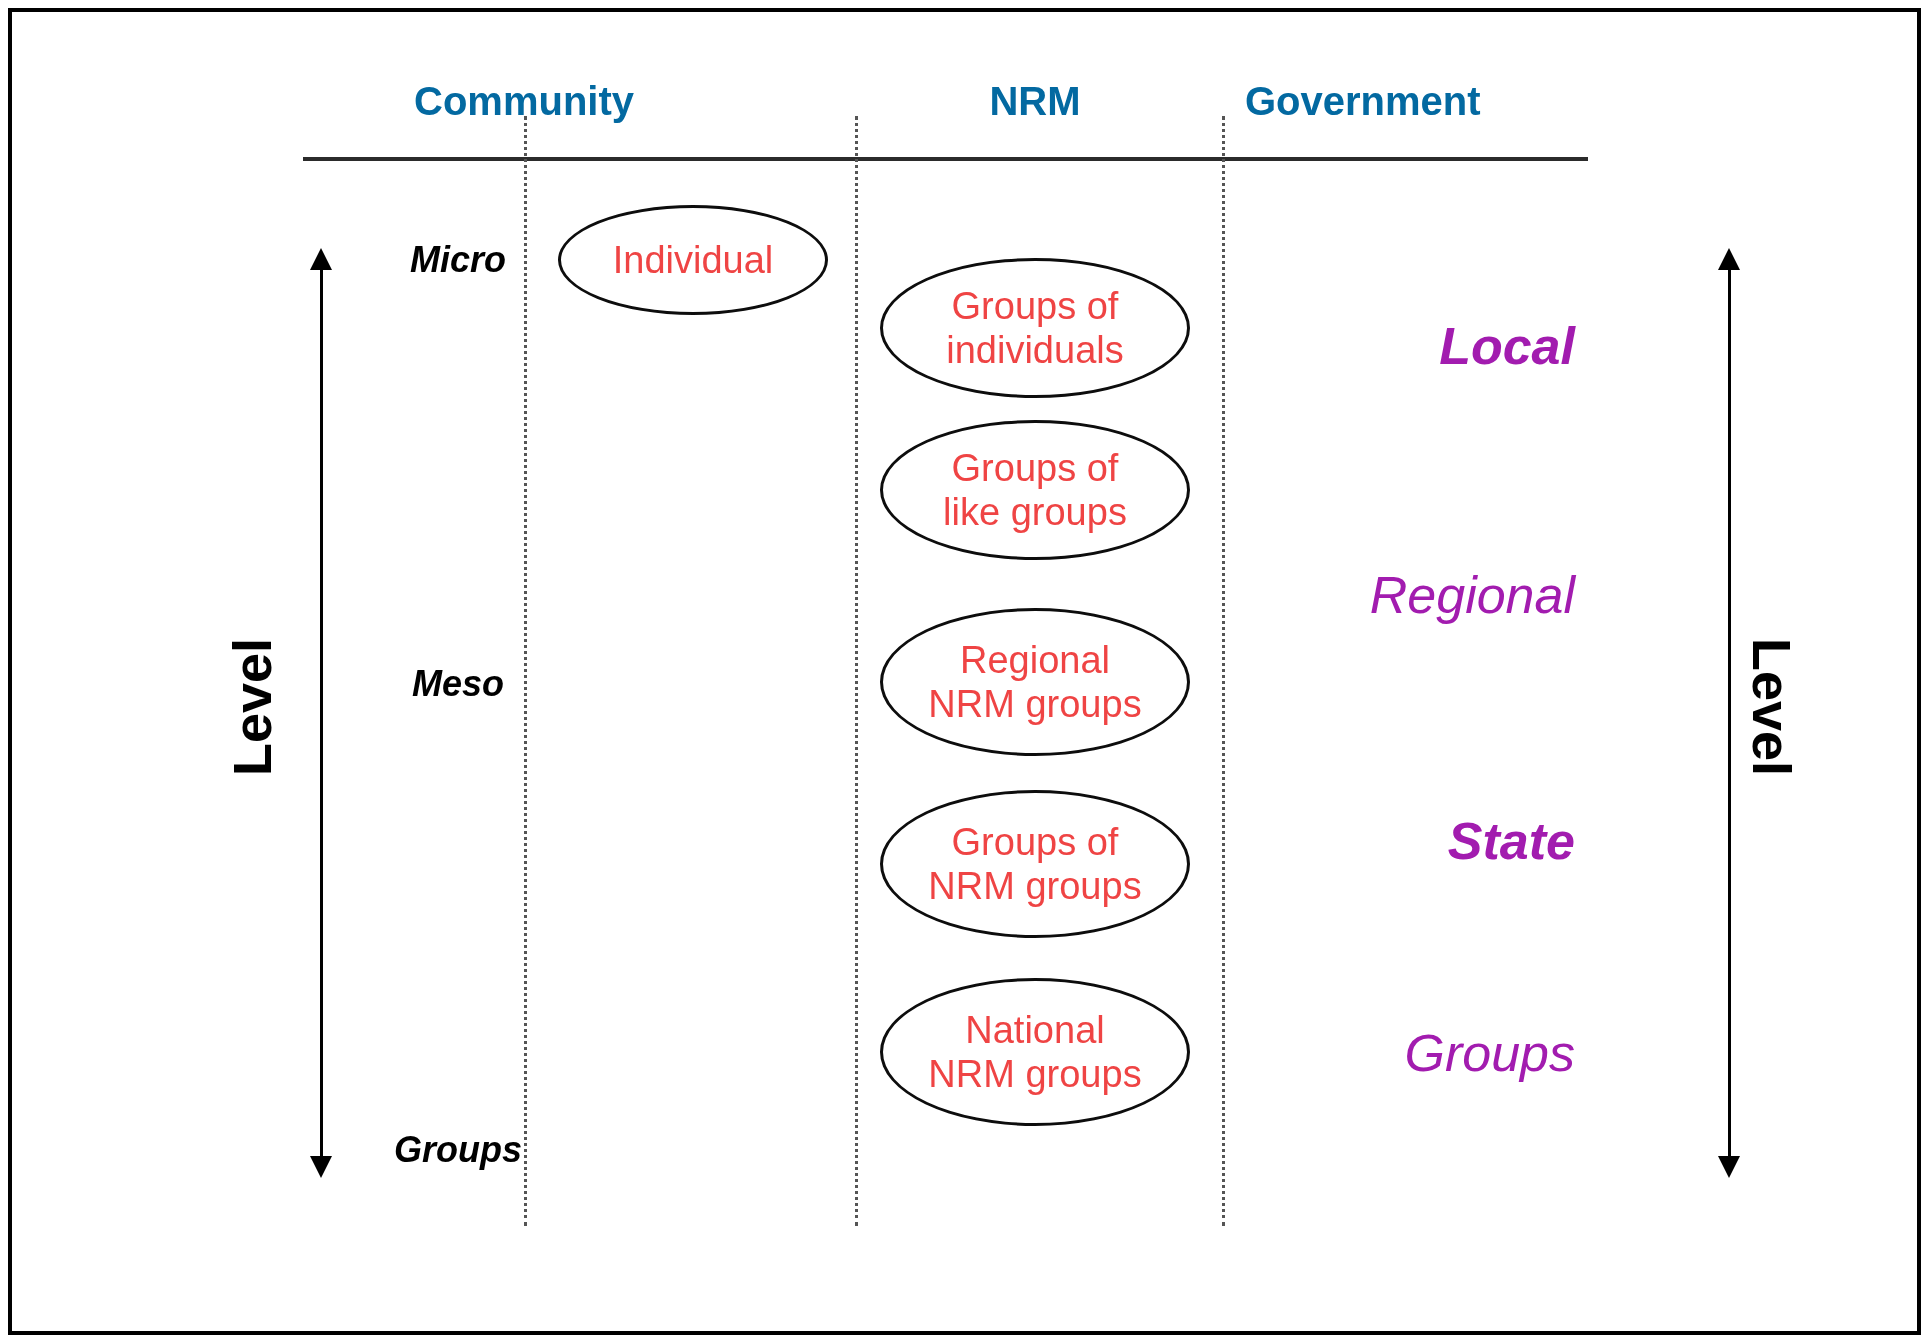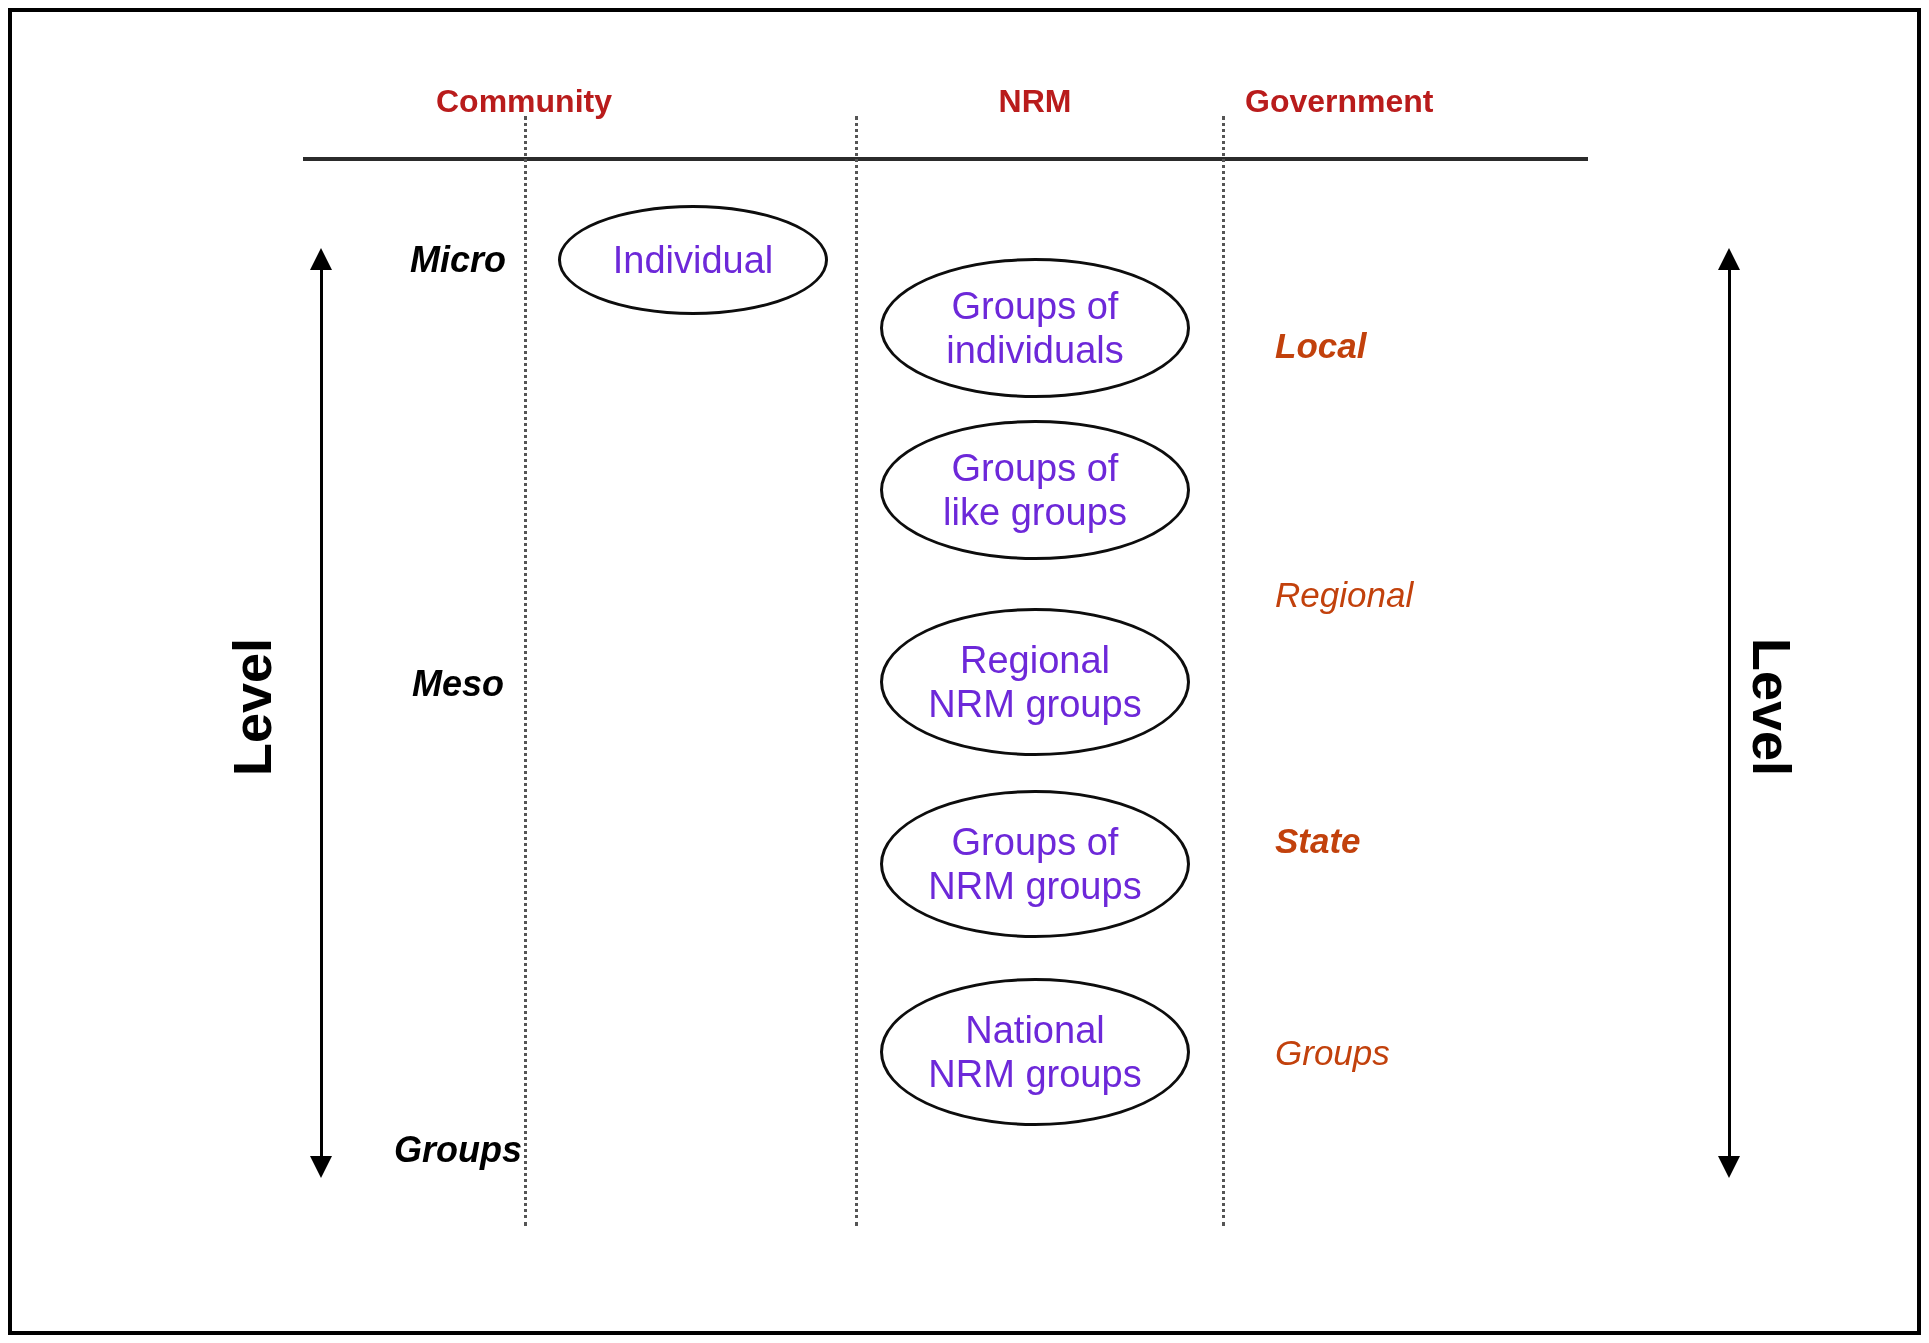--- a/index.html
+++ b/index.html
@@ -30,23 +30,23 @@
     height: 1327px;
     border: 4px solid #000000;
     box-sizing: border-box;
   }
 
   
   .col-header {
     position: absolute;
     text-align: center;
     font-weight: bold;
-    font-size: 32px;
+    font-size: 40px;
     line-height: 46px;
-    color: #b91c1c;
+    color: #0369a1;
     white-space: nowrap;
   }
 
   
   .header-rule {
     position: absolute;
     left: 303px;
     top: 157px;
     width: 1285px;
     height: 4px;
@@ -114,45 +114,45 @@
     font-weight: bold;
     font-style: italic;
     color: #000000;
     white-space: nowrap;
     text-align: center;
   }
 
   
   .gov-label {
     position: absolute;
-    font-size: 35px;
+    font-size: 52px;
     line-height: 46px;
     font-style: italic;
-    color: #c2410c;
-    white-space: nowrap;
-    text-align: left;
+    color: #a21caf;
+    white-space: nowrap;
+    text-align: right;
   }
   .gov-label.emphasis { font-weight: bold; }
   .gov-label.plain    { font-weight: normal; }
 
   
   .node {
     position: absolute;
     border: 3px solid #0d0d0d;
     border-radius: 50%;
     background: #ffffff;
     box-sizing: border-box;
     display: flex;
     align-items: center;
     justify-content: center;
   }
   .node .node-label {
     font-size: 38px;
     line-height: 44px;
-    color: #6d28d9;
+    color: #ef4444;
     text-align: center;
     white-space: pre-line;
     padding: 0 10px;
   }
 </style>
 </head>
 <body>
 
 <div id="diagram-frame">
 

